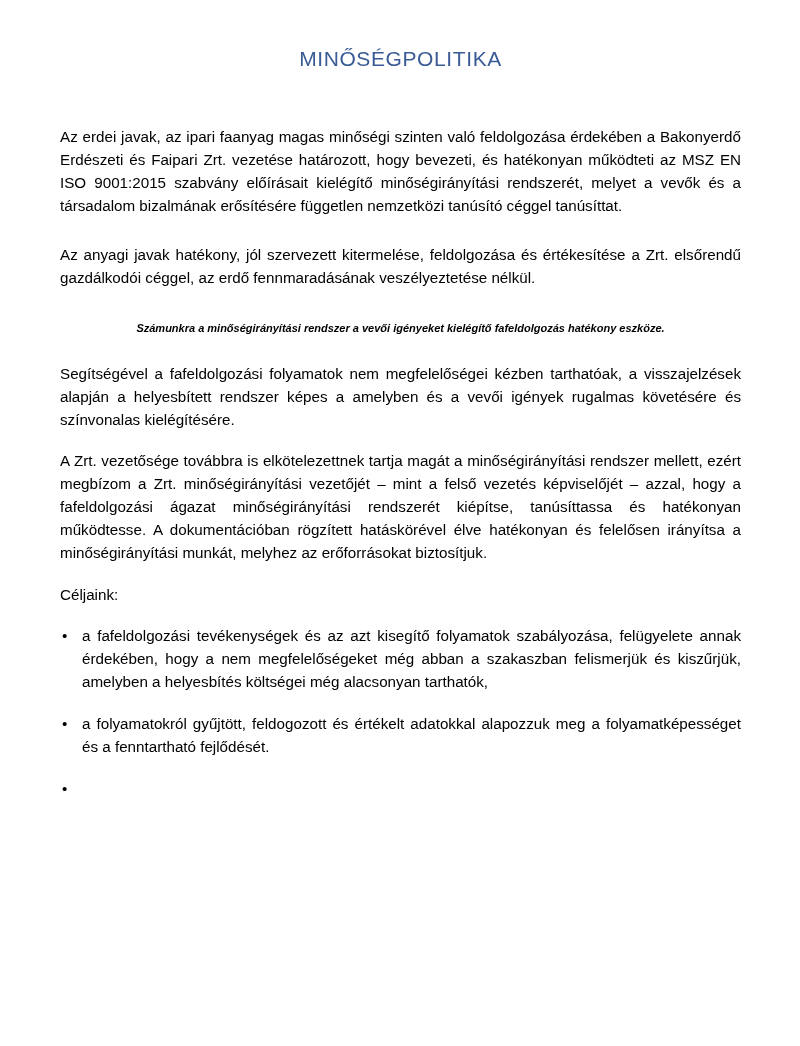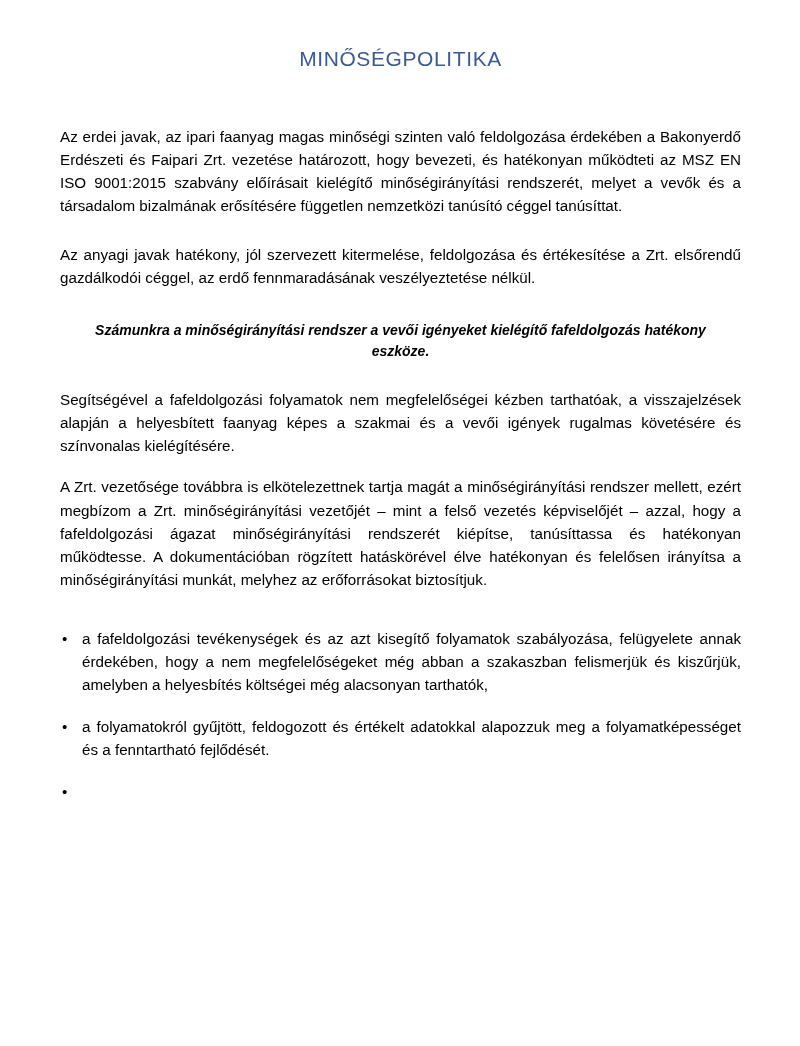--- a/index.html
+++ b/index.html
@@ -53,21 +53,21 @@
     hyphens: none;
   }
 
   .gap-after-title { height: 36px; }
   .gap-md  { height: 18px; }
   .gap-lg  { height: 25px; }
   .gap-xl  { height: 31px; }
 
   .statement {
     text-align: center;
-    font-size: 14px;
+    font-size: 11px;
     font-weight: bold;
     font-style: italic;
     line-height: 1.55;
     margin: 0;
     padding: 0 22px;
   }
 
   .goals-label {
     font-size: 15.2px;
     line-height: 1.52;
@@ -120,28 +120,29 @@
     <div class="gap-lg"></div>
 
     <p class="para">Az anyagi javak hatékony, jól szervezett kitermelése, feldolgozása és értékesítése a Zrt. elsőrendű gazdálkodói céggel, az erdő fennmaradásának veszélyeztetése nélkül.</p>
 
     <div class="gap-xl"></div>
 
     <p class="statement">Számunkra a minőségirányítási rendszer a vevői igényeket kielégítő fafeldolgozás hatékony eszköze.</p>
 
     <div class="gap-lg"></div>
 
-    <p class="para">Segítségével a fafeldolgozási folyamatok nem megfelelőségei kézben tarthatóak, a visszajelzések alapján a helyesbített faanyag képes a szakmai és a vevői igények rugalmas követésére és színvonalas kielégítésére.</p>
+    <p class="para">Segítségével a fafeldolgozási folyamatok nem megfelelőségei kézben tarthatóak, a visszajelzések alapján a helyesbített rendszer képes a amelyben és a vevői igények rugalmas követésére és színvonalas kielégítésére.</p>
 
     <div class="gap-md"></div>
 
     <p class="para">A Zrt. vezetősége továbbra is elkötelezettnek tartja magát a minőségirányítási rendszer mellett, ezért megbízom a Zrt. minőségirányítási vezetőjét – mint a felső vezetés képviselőjét – azzal, hogy a fafeldolgozási ágazat minőségirányítási rendszerét kiépítse, tanúsíttassa és hatékonyan működtesse. A dokumentációban rögzített hatáskörével élve hatékonyan és felelősen irányítsa a minőségirányítási munkát, melyhez az erőforrásokat biztosítjuk.</p>
 
     <div class="gap-md"></div>
 
+    <p class="goals-label">Céljaink:</p>
 
     <div class="gap-md"></div>
 
     <ul class="bullets">
       <li>
         <span class="bullet-mark">•</span>
         <span>a fafeldolgozási tevékenységek és az azt kisegítő folyamatok szabályozása, felügyelete annak érdekében, hogy a nem megfelelőségeket még abban a szakaszban felismerjük és kiszűrjük, amelyben a helyesbítés költségei még alacsonyan tarthatók,</span>
       </li>
       <li>
         <span class="bullet-mark">•</span>

